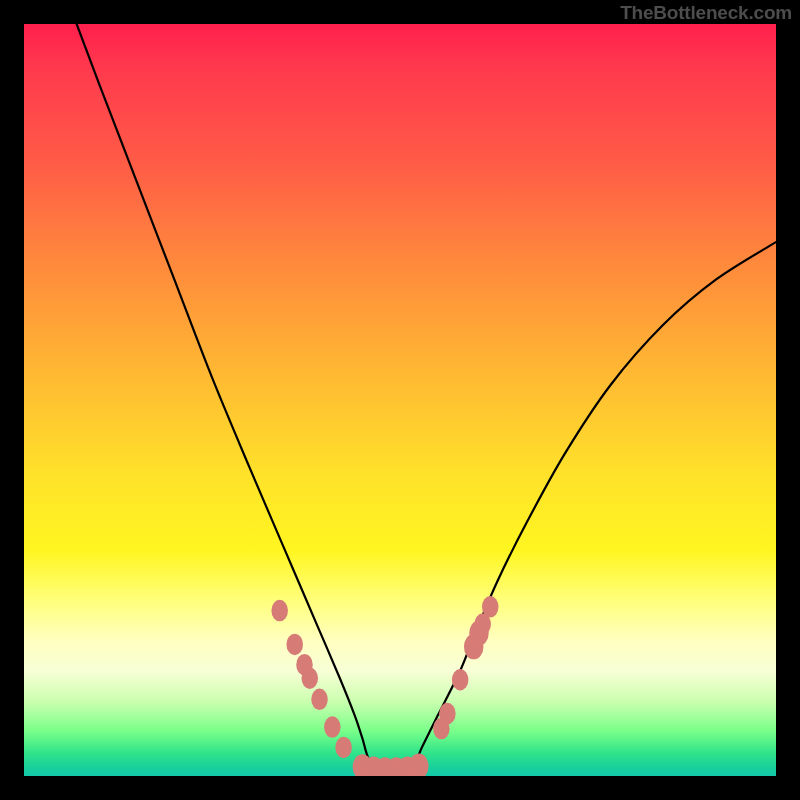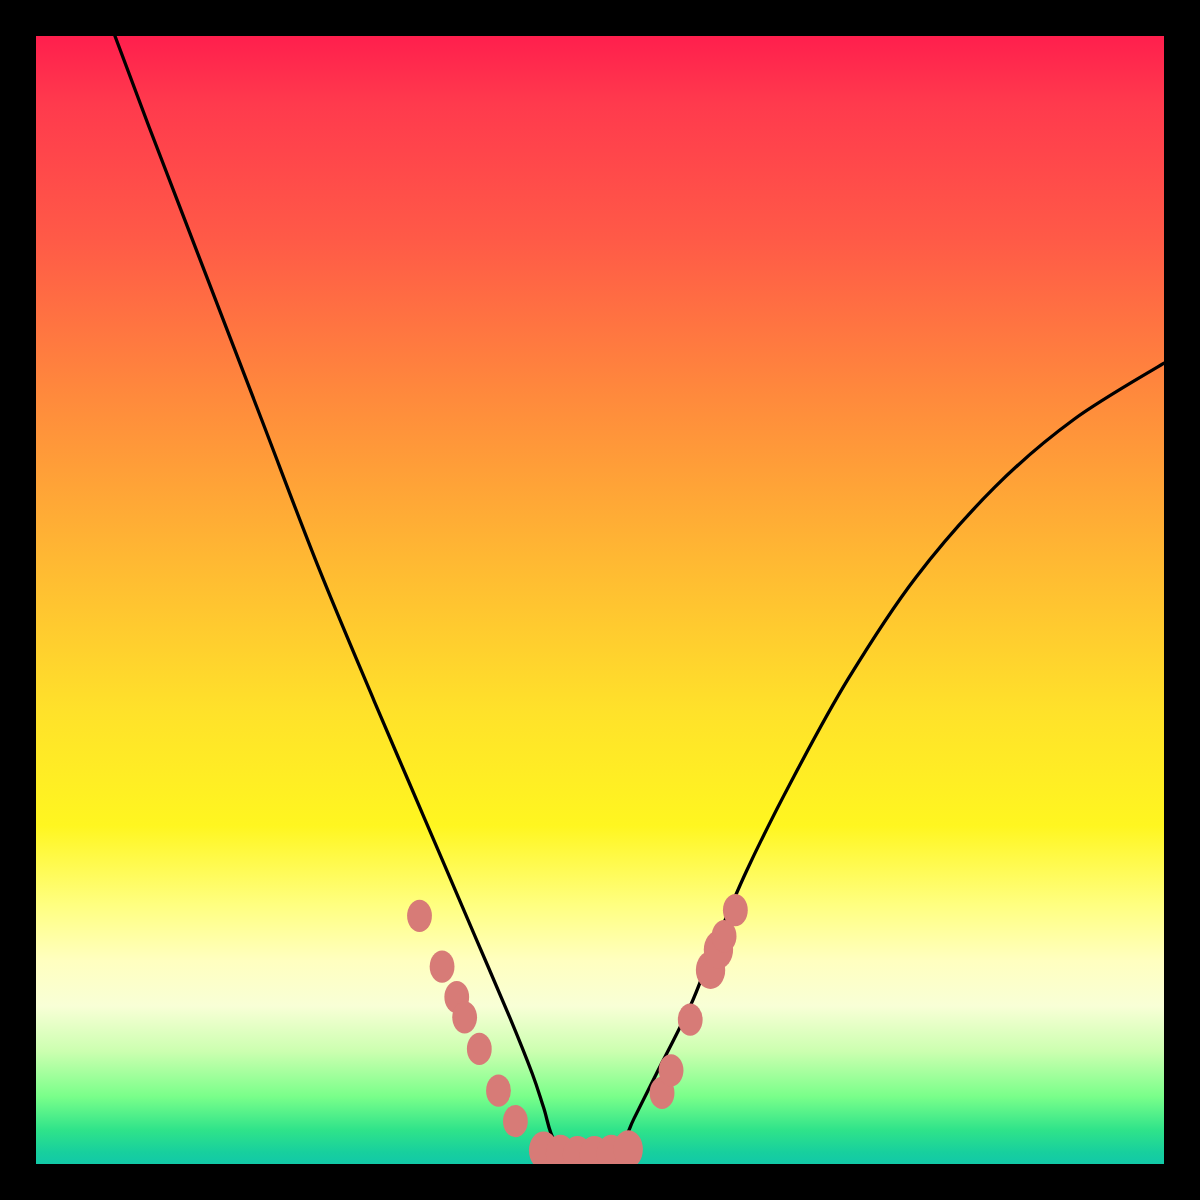--- a/index.html
+++ b/index.html
@@ -64,20 +64,21 @@
   }
   .marker {
     fill: #d77b77;
     stroke: none;
   }
 </style>
 </head>
 <body>
 
 <div class="frame">
+  <div class="attribution">TheBottleneck.com</div>
   <div class="plot-area">
     <svg class="curve" viewBox="0 0 752 752">
       <path id="curve-path" fill="none" stroke="#000000" stroke-width="2.2" stroke-linecap="round" d="M 52.64 0.00 C 56.40 10.03, 65.17 33.84, 75.20 60.16 C 85.23 86.48, 100.27 125.33, 112.80 157.92 C 125.33 190.51, 137.87 223.09, 150.40 255.68 C 162.93 288.27, 175.47 322.11, 188.00 353.44 C 200.53 384.77, 215.57 419.87, 225.60 443.68 C 235.63 467.49, 240.64 478.77, 248.16 496.32 C 255.68 513.87, 263.20 531.41, 270.72 548.96 C 278.24 566.51, 285.76 584.05, 293.28 601.60 C 300.80 619.15, 309.57 639.20, 315.84 654.24 C 322.11 669.28, 327.12 681.81, 330.88 691.84 C 334.64 701.87, 335.89 706.88, 338.40 714.40 C 340.91 721.92, 342.16 731.95, 345.92 736.96 C 349.68 741.97, 355.95 743.23, 360.96 744.48 C 365.97 745.73, 370.99 745.73, 376.00 744.48 C 381.01 743.23, 387.28 740.72, 391.04 736.96 C 394.80 733.20, 394.80 729.44, 398.56 721.92 C 402.32 714.40, 407.33 704.37, 413.60 691.84 C 419.87 679.31, 429.89 660.51, 436.16 646.72 C 442.43 632.93, 444.93 624.16, 451.20 609.12 C 457.47 594.08, 464.99 575.28, 473.76 556.48 C 482.53 537.68, 492.56 517.63, 503.84 496.32 C 515.12 475.01, 527.65 451.20, 541.44 428.64 C 555.23 406.08, 570.27 382.27, 586.56 360.96 C 602.85 339.65, 621.65 318.35, 639.20 300.80 C 656.75 283.25, 673.04 269.47, 691.84 255.68 C 710.64 241.89, 741.97 224.35, 752.00 218.08"></path>
       <g id="markers">
           <ellipse class="marker" cx="255.68" cy="586.56" rx="8.27" ry="10.75" fill="#d77b77"></ellipse>
           <ellipse class="marker" cx="270.72" cy="620.40" rx="8.27" ry="10.75" fill="#d77b77"></ellipse>
           <ellipse class="marker" cx="280.50" cy="640.70" rx="8.27" ry="10.75" fill="#d77b77"></ellipse>
           <ellipse class="marker" cx="285.76" cy="654.24" rx="8.27" ry="10.75" fill="#d77b77"></ellipse>
           <ellipse class="marker" cx="295.54" cy="675.30" rx="8.27" ry="10.75" fill="#d77b77"></ellipse>
           <ellipse class="marker" cx="308.32" cy="703.12" rx="8.27" ry="10.75" fill="#d77b77"></ellipse>

